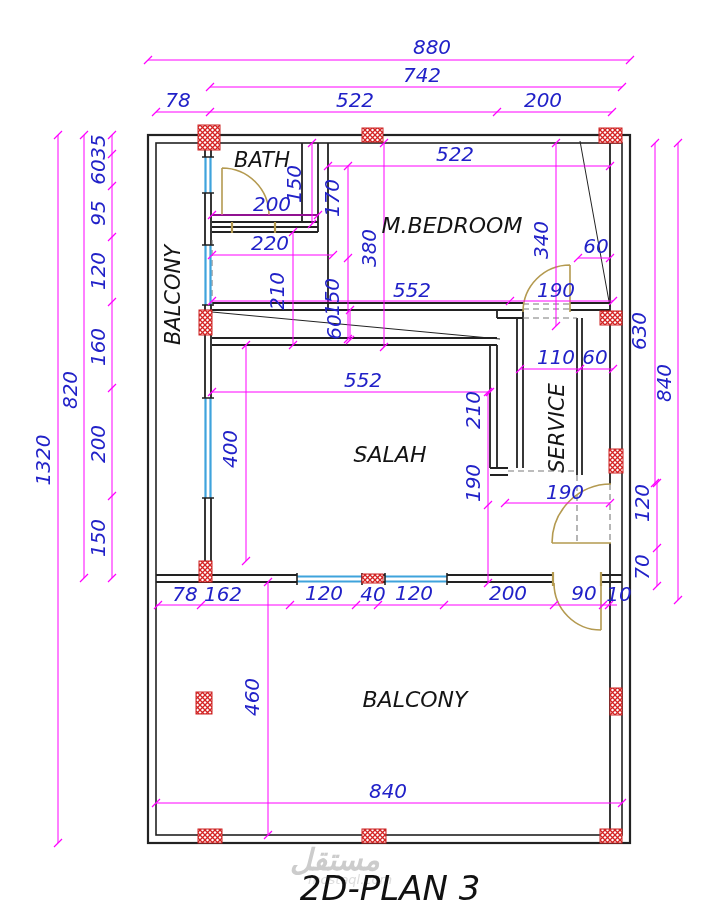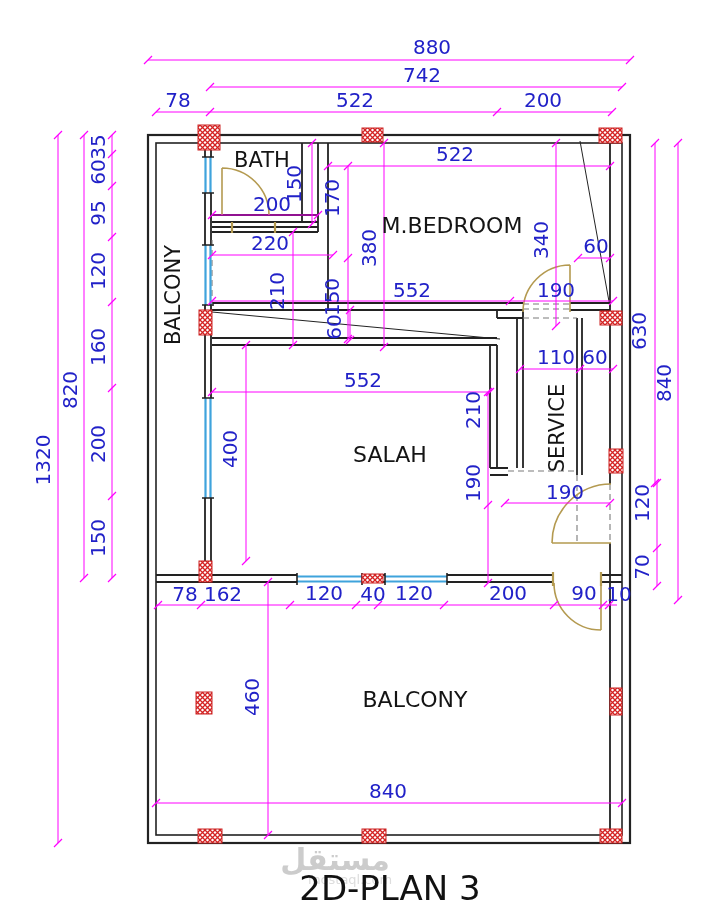--- a/index.html
+++ b/index.html
@@ -1,17 +1,17 @@
 <!DOCTYPE html>
 <html><head>
 <meta charset="utf-8">
 <style>
   html,body{margin:0;padding:0;background:#ffffff;}
   .stage{position:relative;width:720px;height:912px;background:#fff;overflow:hidden;
-         font-family:"DejaVu Sans", sans-serif;}
+         font-family:"DejaVu Sans", sans-serif;font-style:italic;}
   svg{display:block;}
   .dim{fill:#2121c8;font-size:20px;font-family:"DejaVu Sans",sans-serif;text-anchor:middle;}
   .room{fill:#141414;font-size:21px;font-family:"DejaVu Sans",sans-serif;text-anchor:middle;}
   .room-big{fill:#141414;font-size:22px;font-family:"DejaVu Sans",sans-serif;text-anchor:middle;}
   .title{fill:#111;font-size:34px;font-family:"DejaVu Sans",sans-serif;text-anchor:middle;}
   .wm-ar{fill:#cccccc;font-size:30px;font-weight:bold;text-anchor:middle;}
   .wm-dom{fill:#dddddd;font-size:13px;text-anchor:middle;}
 </style>
 </head>
 <body>

